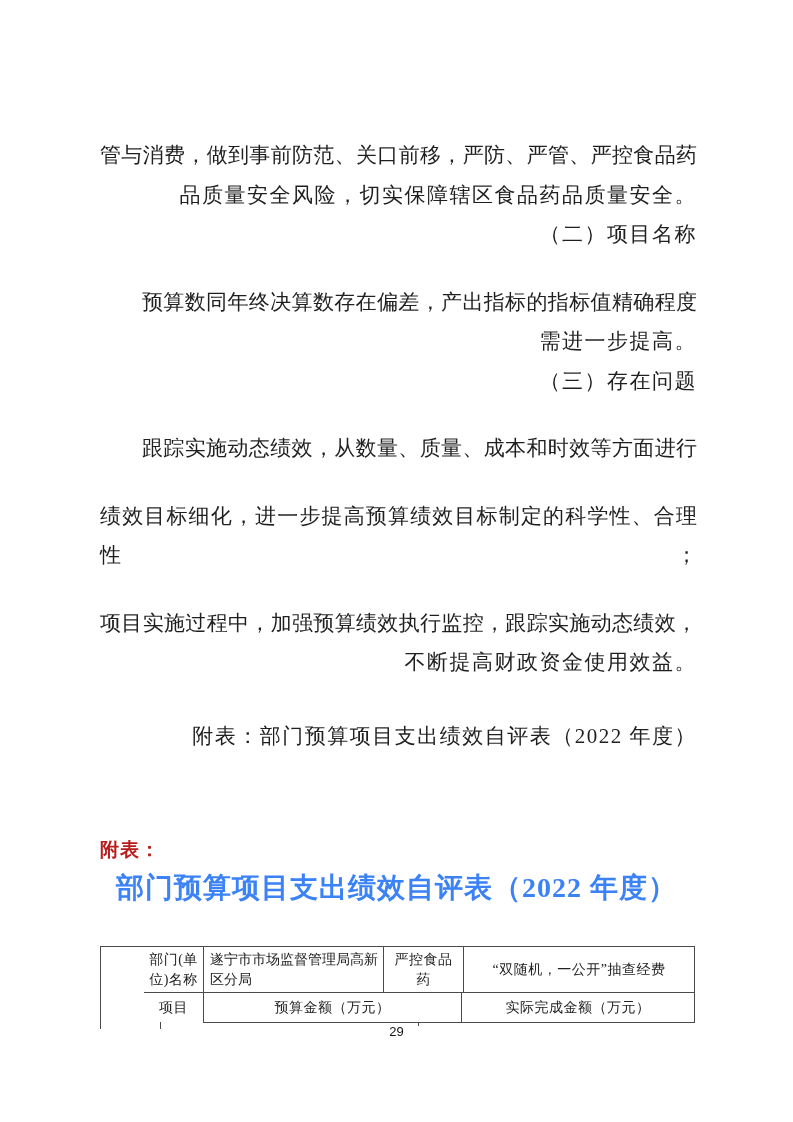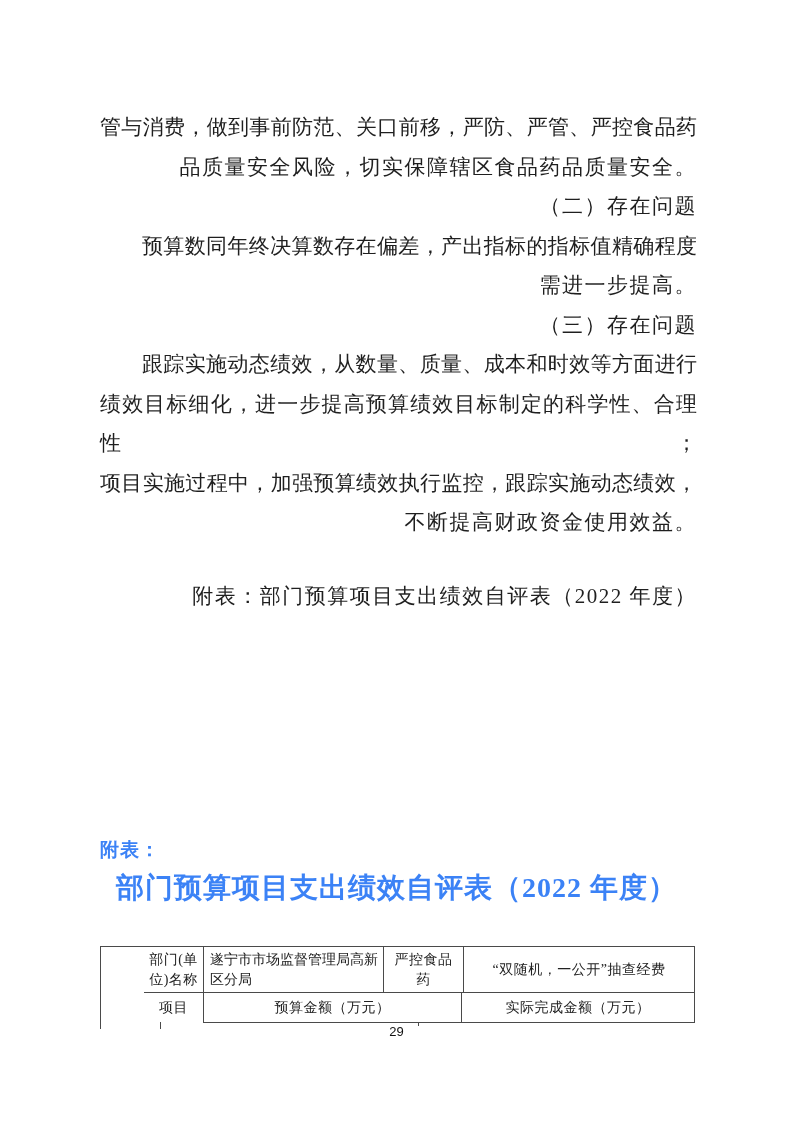--- a/index.html
+++ b/index.html
@@ -20,33 +20,34 @@
     top: 108px;
     width: 597px;
     font-size: 21px;
     line-height: 39.5px;
   }
   .line { letter-spacing: 1.5px; text-align: right; }
   .line.fill {
     letter-spacing: normal;
     text-align: justify;
     text-align-last: justify;
+    margin-top: 28px;
   }
   .line.indent { padding-left: 42px; }
   .line.gap-above { margin-top: 34px; }
   
   .appendix-label {
     position: absolute;
     left: 100px;
     top: 837px;
     font-family: "Liberation Sans", "DejaVu Sans", sans-serif;
     font-weight: 700;
     font-size: 19px;
     letter-spacing: 1px;
-    color: #3b82f6;
+    color: #b91c1c;
   }
   .appendix-title {
     position: absolute;
     left: 0;
     top: 869px;
     width: 100%;
     margin: 0;
     text-align: center;
     font-size: 28px;
     font-weight: 700;
@@ -111,21 +112,21 @@
   }
 </style>
 </head>
 <body>
 
 <div class="page">
 
   <div class="body-text">
     <div class="line fill">管与消费，做到事前防范、关口前移，严防、严管、严控食品药</div>
     <div class="line">品质量安全风险，切实保障辖区食品药品质量安全。</div>
-    <div class="line indent">（二）存在问题</div>
+    <div class="line indent">（二）项目名称</div>
     <div class="line indent fill">预算数同年终决算数存在偏差，产出指标的指标值精确程度</div>
     <div class="line">需进一步提高。</div>
     <div class="line indent">（三）存在问题</div>
     <div class="line indent fill">跟踪实施动态绩效，从数量、质量、成本和时效等方面进行</div>
     <div class="line fill">绩效目标细化，进一步提高预算绩效目标制定的科学性、合理性；</div>
     <div class="line fill">项目实施过程中，加强预算绩效执行监控，跟踪实施动态绩效，</div>
     <div class="line">不断提高财政资金使用效益。</div>
     <div class="line indent gap-above">附表：部门预算项目支出绩效自评表（2022 年度）</div>
   </div>
 

